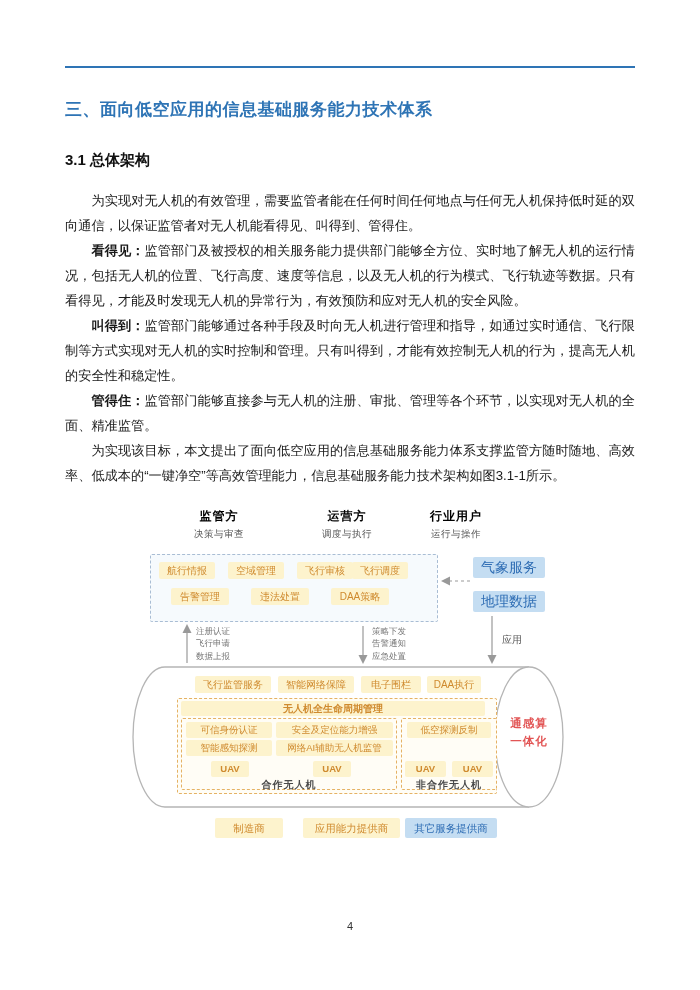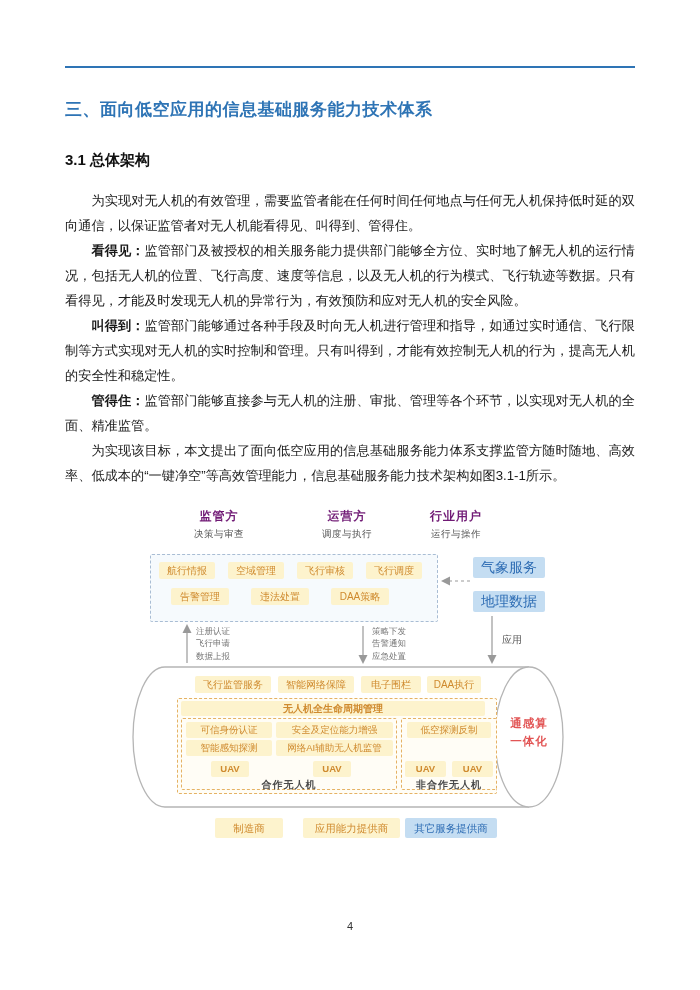--- a/index.html
+++ b/index.html
@@ -38,21 +38,21 @@
   }
   .para {
     font-size:13.2px; line-height:25px; text-align:justify; text-indent:2em; color:#1a1a1a;
   }
   .para b { font-weight:bold; }
 
   
   .diagram { position:relative; width:570px; height:362px; margin:14px auto 0 auto; }
   .diagram-svg { position:absolute; left:0; top:0; }
   .role { position:absolute; top:6px; width:88px; text-align:center; }
-  .role-name { font-size:12px; font-weight:bold; color:#701a75; letter-spacing:1px; }
+  .role-name { font-size:12px; font-weight:bold; color:#000000; letter-spacing:1px; }
   .role-sub { font-size:9.5px; color:#555; margin-top:3px; letter-spacing:0.5px; }
 
   .platform-box {
     position:absolute; left:85px; top:52px; width:288px; height:68px;
     border:1px dashed #a9bdd4; background:#f6fafd; border-radius:2px;
   }
   .ybox {
     position:absolute; background:#fdf3cd; color:#cf8a2e;
     font-size:10px; height:17px; line-height:17px; text-align:center;
     border-radius:2px; white-space:nowrap; overflow:hidden;
@@ -147,21 +147,21 @@
       </div>
       <div class="role" style="left:347px">
         <div class="role-name">行业用户</div>
         <div class="role-sub">运行与操作</div>
       </div>
 
       <div class="platform-box"></div>
       <div class="ybox" style="left:94px;  top:60px; width:56px">航行情报</div>
       <div class="ybox" style="left:163px; top:60px; width:56px">空域管理</div>
       <div class="ybox" style="left:232px; top:60px; width:56px">飞行审核</div>
-      <div class="ybox" style="left:301px; top:60px; width:56px">飞行调度</div>
+      <div class="ybox" style="left:287px; top:60px; width:56px">飞行调度</div>
       <div class="ybox" style="left:106px; top:86px; width:58px">告警管理</div>
       <div class="ybox" style="left:186px; top:86px; width:58px">违法处置</div>
       <div class="ybox" style="left:266px; top:86px; width:58px">DAA策略</div>
 
       <div class="bbox" style="left:408px; top:55px; width:72px">气象服务</div>
       <div class="bbox" style="left:408px; top:89px; width:72px">地理数据</div>
 
       <div class="arrow-label" style="left:131px; top:123px">注册认证
 飞行申请
 数据上报</div>

